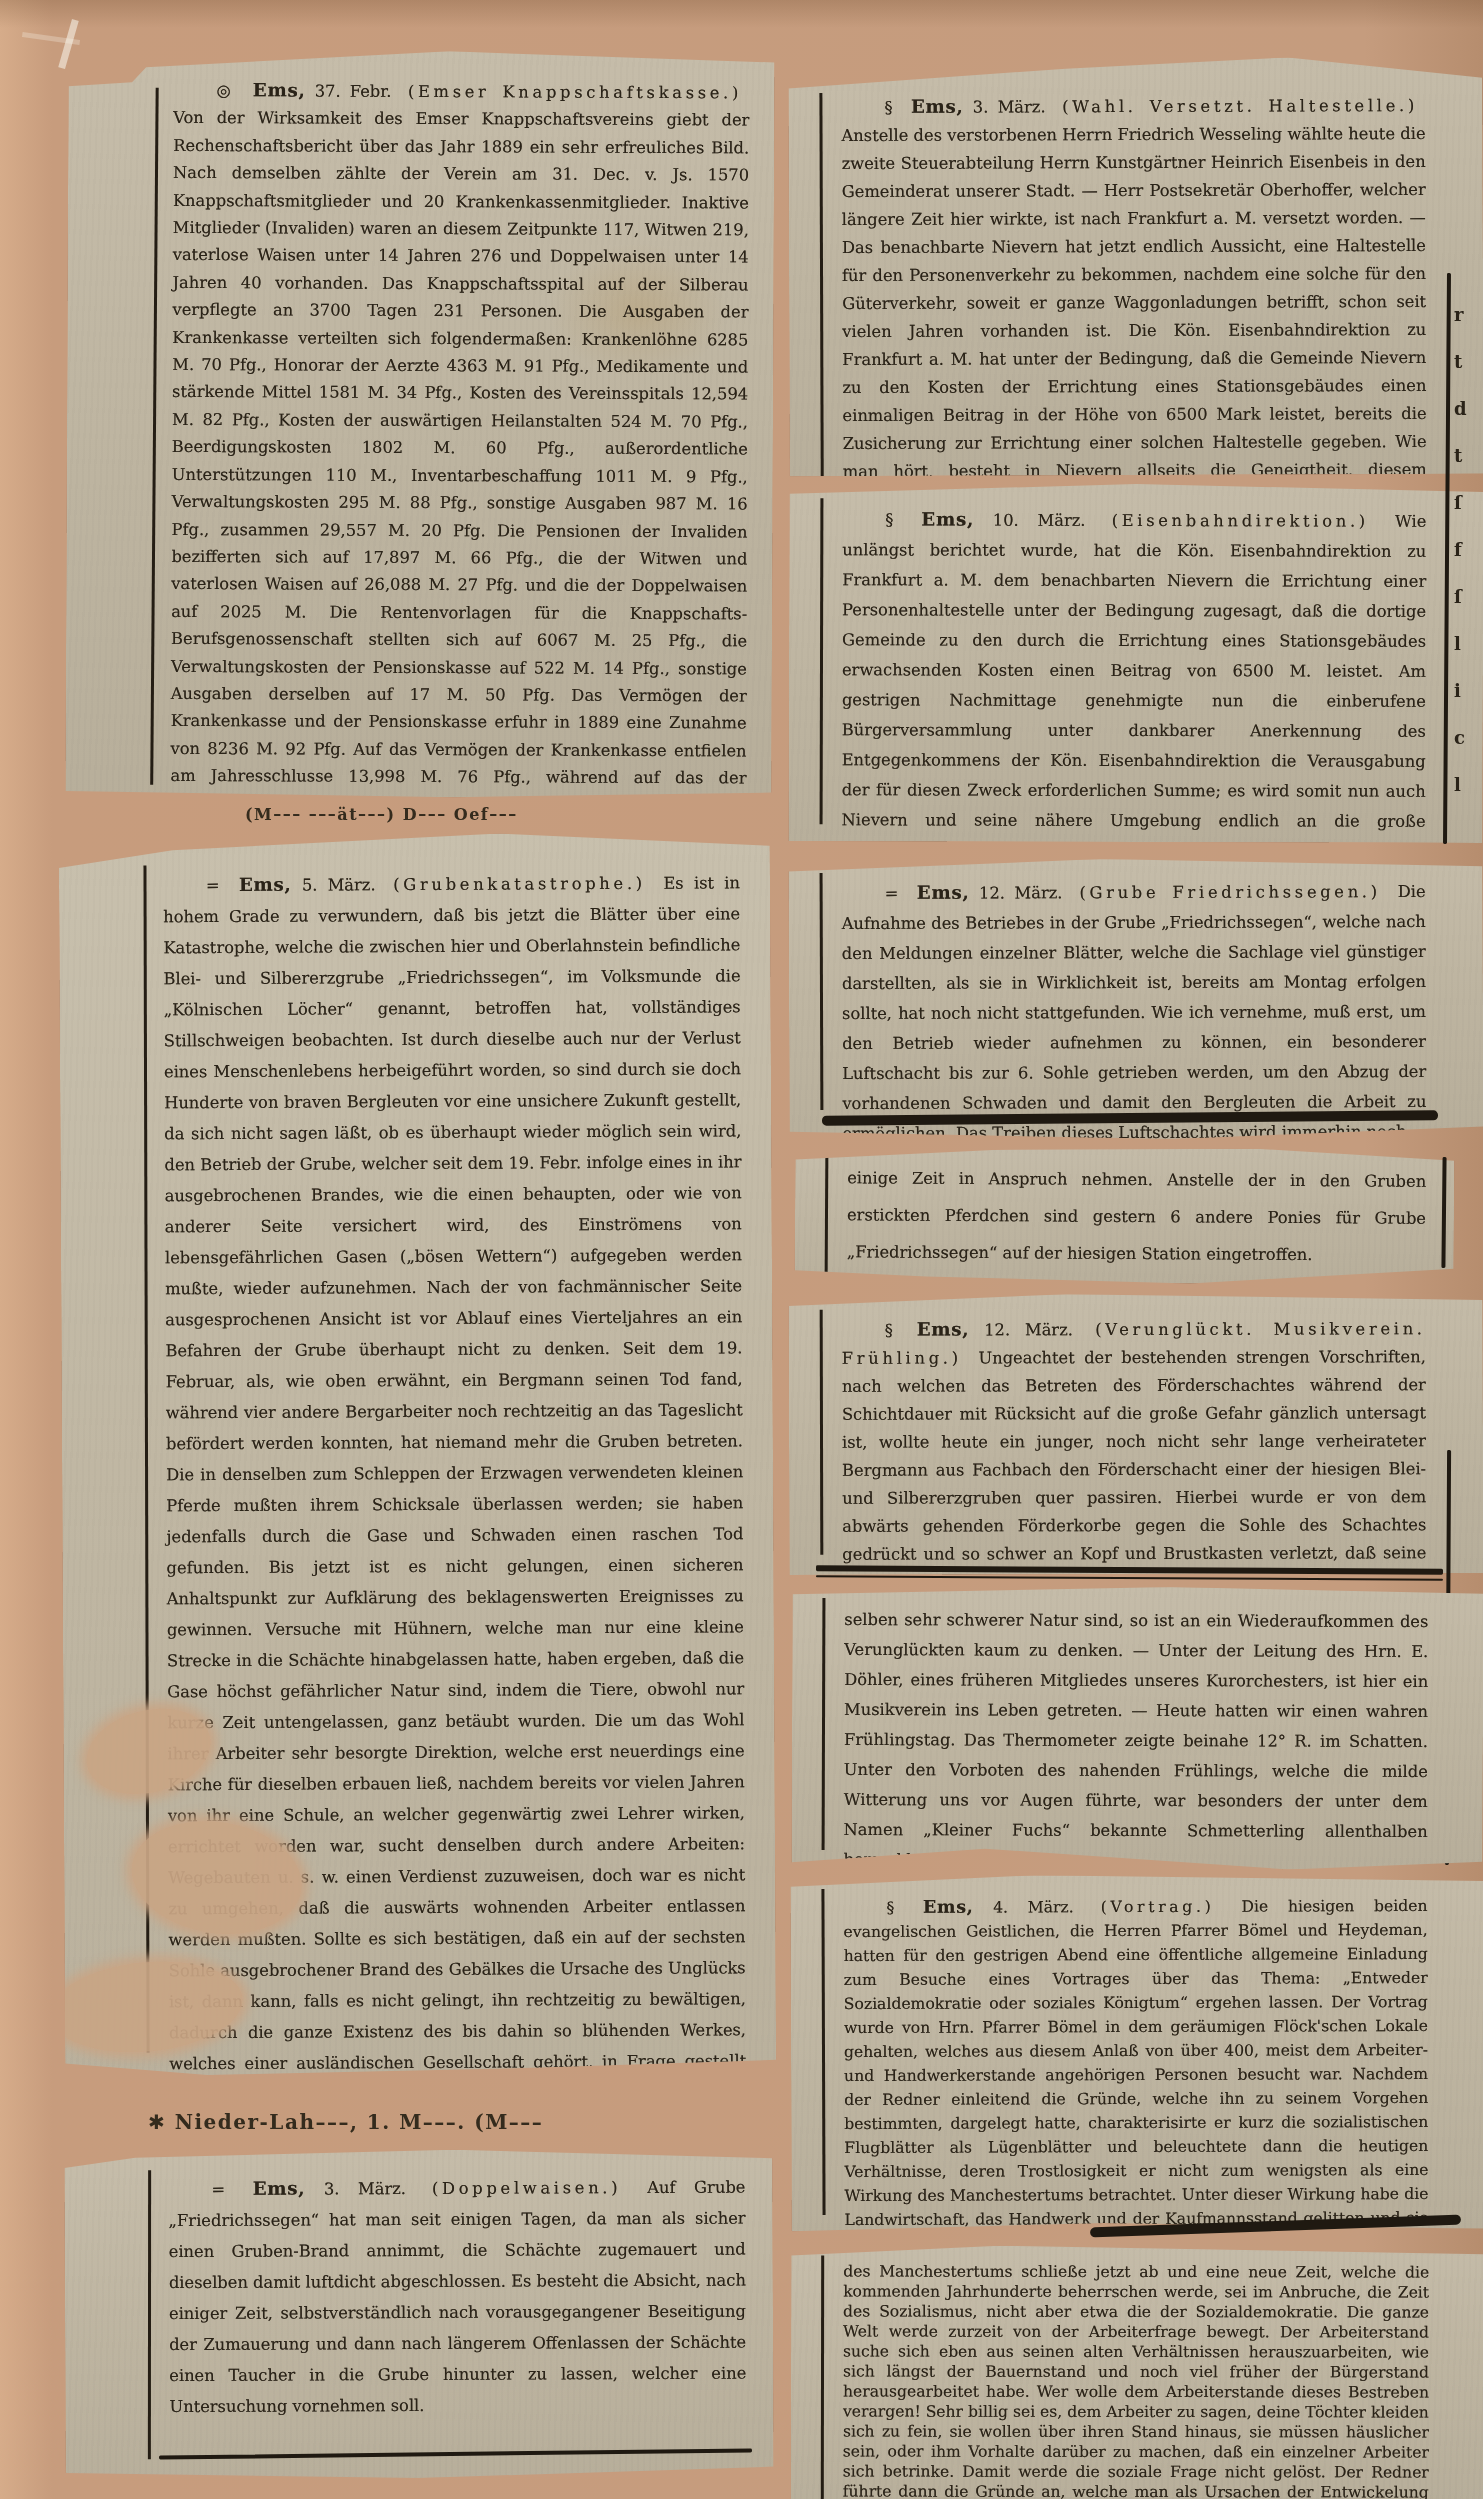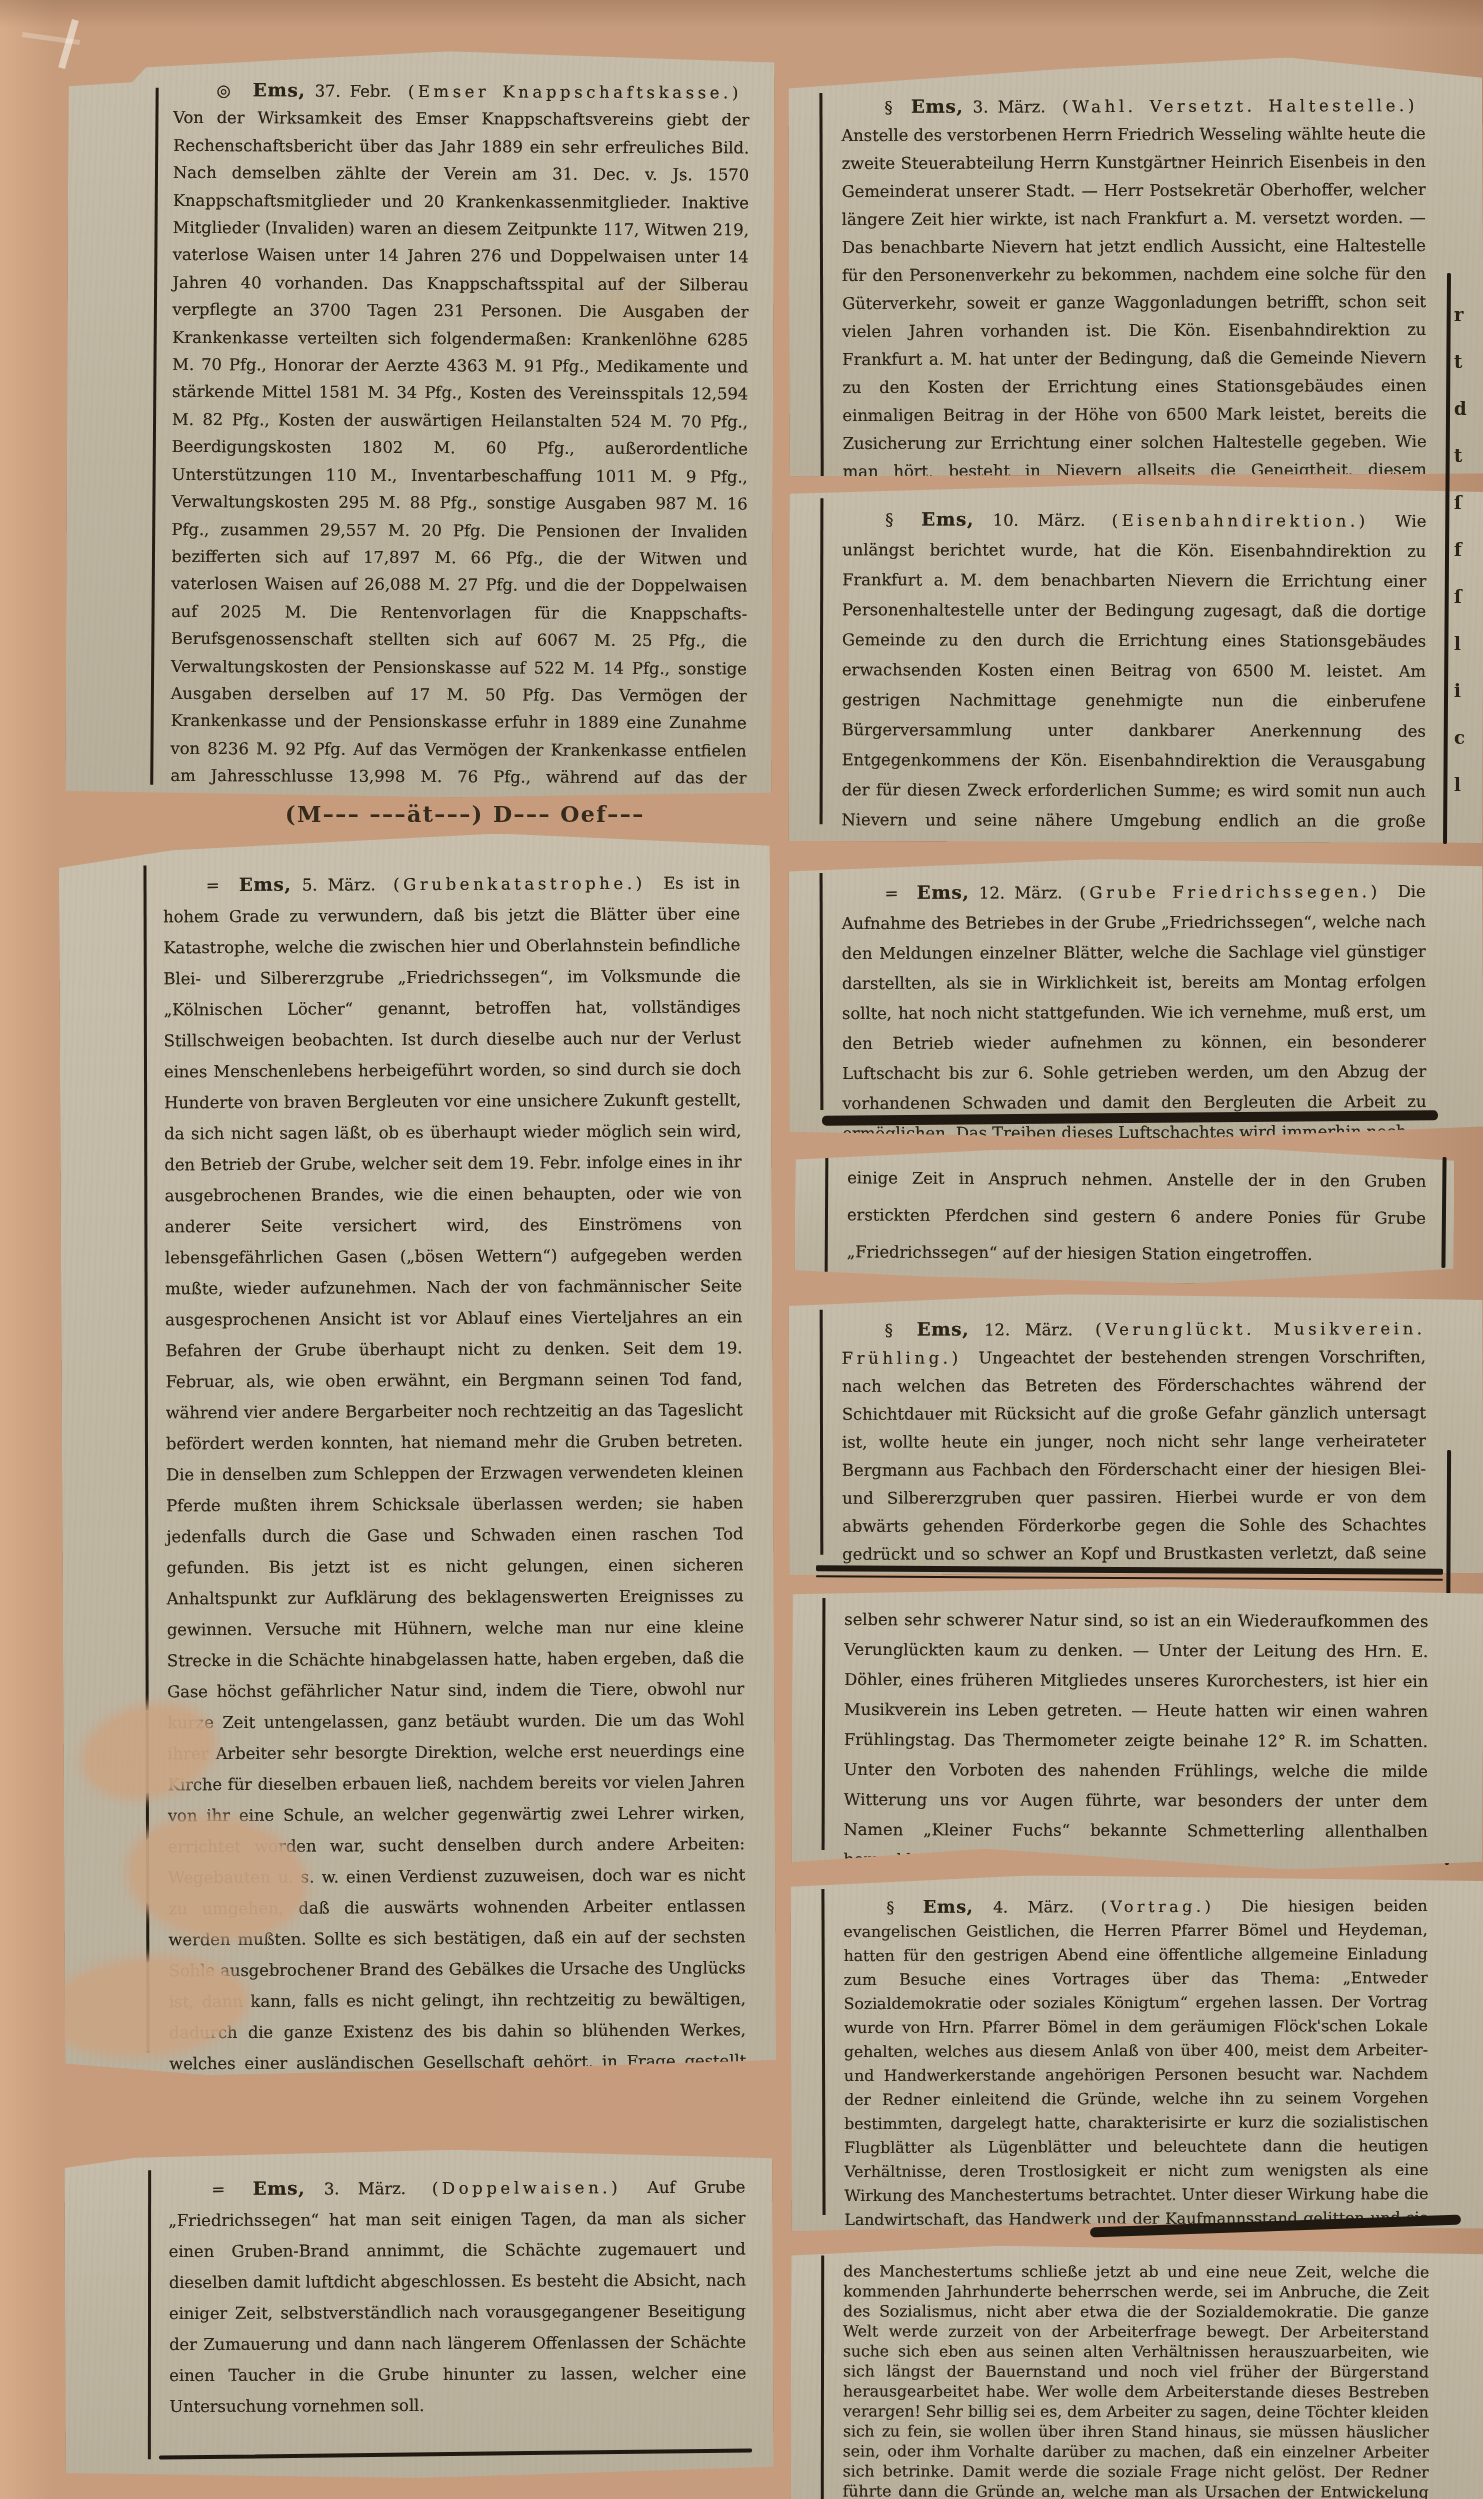--- a/index.html
+++ b/index.html
@@ -62,21 +62,21 @@
       <p class="article">
         <span class="marker">◎</span>
         <span class="place">Ems,</span>
         <span class="datepart">37. Febr.</span>
         <span class="title">(Emser Knappschaftskasse.)</span>
         <span>Von der Wirksamkeit des Emser Knappschaftsvereins giebt der Rechenschaftsbericht über das Jahr 1889 ein sehr erfreuliches Bild. Nach demselben zählte der Verein am 31. Dec. v. Js. 1570 Knappschaftsmitglieder und 20 Krankenkassenmitglieder. Inaktive Mitglieder (Invaliden) waren an diesem Zeitpunkte 117, Witwen 219, vaterlose Waisen unter 14 Jahren 276 und Doppelwaisen unter 14 Jahren 40 vorhanden. Das Knappschaftsspital auf der Silberau verpflegte an 3700 Tagen 231 Personen. Die Ausgaben der Krankenkasse verteilten sich folgendermaßen: Krankenlöhne 6285 M. 70 Pfg., Honorar der Aerzte 4363 M. 91 Pfg., Medikamente und stärkende Mittel 1581 M. 34 Pfg., Kosten des Vereinsspitals 12,594 M. 82 Pfg., Kosten der auswärtigen Heilanstalten 524 M. 70 Pfg., Beerdigungskosten 1802 M. 60 Pfg., außerordentliche Unterstützungen 110 M., Inventarbeschaffung 1011 M. 9 Pfg., Verwaltungskosten 295 M. 88 Pfg., sonstige Ausgaben 987 M. 16 Pfg., zusammen 29,557 M. 20 Pfg. Die Pensionen der Invaliden bezifferten sich auf 17,897 M. 66 Pfg., die der Witwen und vaterlosen Waisen auf 26,088 M. 27 Pfg. und die der Doppelwaisen auf 2025 M. Die Rentenvorlagen für die Knappschafts-Berufsgenossenschaft stellten sich auf 6067 M. 25 Pfg., die Verwaltungskosten der Pensionskasse auf 522 M. 14 Pfg., sonstige Ausgaben derselben auf 17 M. 50 Pfg. Das Vermögen der Krankenkasse und der Pensionskasse erfuhr in 1889 eine Zunahme von 8236 M. 92 Pfg. Auf das Vermögen der Krankenkasse entfielen am Jahresschlusse 13,998 M. 76 Pfg., während auf das der Pensionskasse 88,572 M. 96 Pfg. kamen. Der Vermögensanteil eines aktiven Vereinsmitgliedes beträgt somit 64 M. 51 Pfg.</span>
       </p>
     </div>
   </div>
 
-  <div class="fragment ltext" style="left:245px;top:803px;width:504px;height:27px;font-size:22px;line-height:43px;margin-left:40px;">
+  <div class="fragment ltext" style="left:245px;top:803px;width:504px;height:27px;font-size:16px;line-height:43px;">
     <span class="fragtext" style="transform:translateY(-10.4px);">(M––– –––ät–––)        D––– Oef–––</span>
   </div>
 
   <div class="clip" style="left:62px;top:834px;width:711px;height:1240px;transform:rotate(-.3deg);
               background:repeating-linear-gradient(92deg, rgba(0,0,0,.016) 0 2.2px, rgba(0,0,0,0) 2.2px 6px),linear-gradient(178deg,#c8c0ad 0,#c0b7a3 50%,#bab19d 100%);
               clip-path:polygon(0 2.6%,16% 1.2%,62% 0,100% 1.1%,100% 99%,62% 99.6%,20% 100%,0 99%);">
     <div class="vrule" style="left:83px;top:30px;height:1187px;transform:rotate(.15deg);"></div>
     <div class="text ltext body-ink" style="left:104px;top:34px;width:577px;line-height:31px;">
       <p class="article">
         <span class="marker">=</span>
@@ -85,20 +85,23 @@
         <span class="title">(Grubenkatastrophe.)</span>
         <span>Es ist in hohem Grade zu verwundern, daß bis jetzt die Blätter über eine Katastrophe, welche die zwischen hier und Oberlahnstein befindliche Blei- und Silbererzgrube „Friedrichssegen“, im Volksmunde die „Kölnischen Löcher“ genannt, betroffen hat, vollständiges Stillschweigen beobachten. Ist durch dieselbe auch nur der Verlust eines Menschenlebens herbeigeführt worden, so sind durch sie doch Hunderte von braven Bergleuten vor eine unsichere Zukunft gestellt, da sich nicht sagen läßt, ob es überhaupt wieder möglich sein wird, den Betrieb der Grube, welcher seit dem 19. Febr. infolge eines in ihr ausgebrochenen Brandes, wie die einen behaupten, oder wie von anderer Seite versichert wird, des Einströmens von lebensgefährlichen Gasen („bösen Wettern“) aufgegeben werden mußte, wieder aufzunehmen. Nach der von fachmännischer Seite ausgesprochenen Ansicht ist vor Ablauf eines Vierteljahres an ein Befahren der Grube überhaupt nicht zu denken. Seit dem 19. Februar, als, wie oben erwähnt, ein Bergmann seinen Tod fand, während vier andere Bergarbeiter noch rechtzeitig an das Tageslicht befördert werden konnten, hat niemand mehr die Gruben betreten. Die in denselben zum Schleppen der Erzwagen verwendeten kleinen Pferde mußten ihrem Schicksale überlassen werden; sie haben jedenfalls durch die Gase und Schwaden einen raschen Tod gefunden. Bis jetzt ist es nicht gelungen, einen sicheren Anhaltspunkt zur Aufklärung des beklagenswerten Ereignisses zu gewinnen. Versuche mit Hühnern, welche man nur eine kleine Strecke in die Schächte hinabgelassen hatte, haben ergeben, daß die Gase höchst gefährlicher Natur sind, indem die Tiere, obwohl nur kurze Zeit untengelassen, ganz betäubt wurden. Die um das Wohl ihrer Arbeiter sehr besorgte Direktion, welche erst neuerdings eine Kirche für dieselben erbauen ließ, nachdem bereits vor vielen Jahren von ihr eine Schule, an welcher gegenwärtig zwei Lehrer wirken, errichtet worden war, sucht denselben durch andere Arbeiten: Wegebauten u. s. w. einen Verdienst zuzuweisen, doch war es nicht zu umgehen, daß die auswärts wohnenden Arbeiter entlassen werden mußten. Sollte es sich bestätigen, daß ein auf der sechsten Sohle ausgebrochener Brand des Gebälkes die Ursache des Unglücks ist, dann kann, falls es nicht gelingt, ihn rechtzeitig zu bewältigen, dadurch die ganze Existenz des bis dahin so blühenden Werkes, welches einer ausländischen Gesellschaft gehört, in Frage gestellt werden.</span>
       </p>
     </div>
 
     <div class="tear" style="left:22px;top:875px;width:126px;height:82px;transform:rotate(-14deg);"></div>
     <div class="tear" style="left:67px;top:987px;width:171px;height:111px;transform:rotate(9deg);"></div>
     <div class="tear" style="left:-15px;top:1127px;width:193px;height:89px;transform:rotate(-5deg);"></div>
   </div>
 
+  <div class="fragment ltext" style="left:148px;top:2107px;width:534px;height:33px;font-size:20px;line-height:49px;">
+    <span class="fragtext" style="transform:translateY(-9px);">✱ Nieder-Lah–––, 1. M–––. (M–––</span>
+  </div>
 
   <div class="clip" style="left:65px;top:2150px;width:708px;height:328px;transform:rotate(-.25deg);
               clip-path:polygon(0 5%,10% 2%,55% 0,100% 3%,100% 97%,50% 100%,0 98%);">
     <div class="vrule" style="left:83px;top:19px;height:289px;transform:rotate(.3deg);"></div>
     <div class="text ltext body-ink" style="left:104px;top:22px;width:577px;line-height:31px;">
       <p class="article">
         <span class="marker">=</span>
         <span class="place">Ems,</span>
         <span class="datepart">3. März.</span>
         <span class="title">(Doppelwaisen.)</span>

